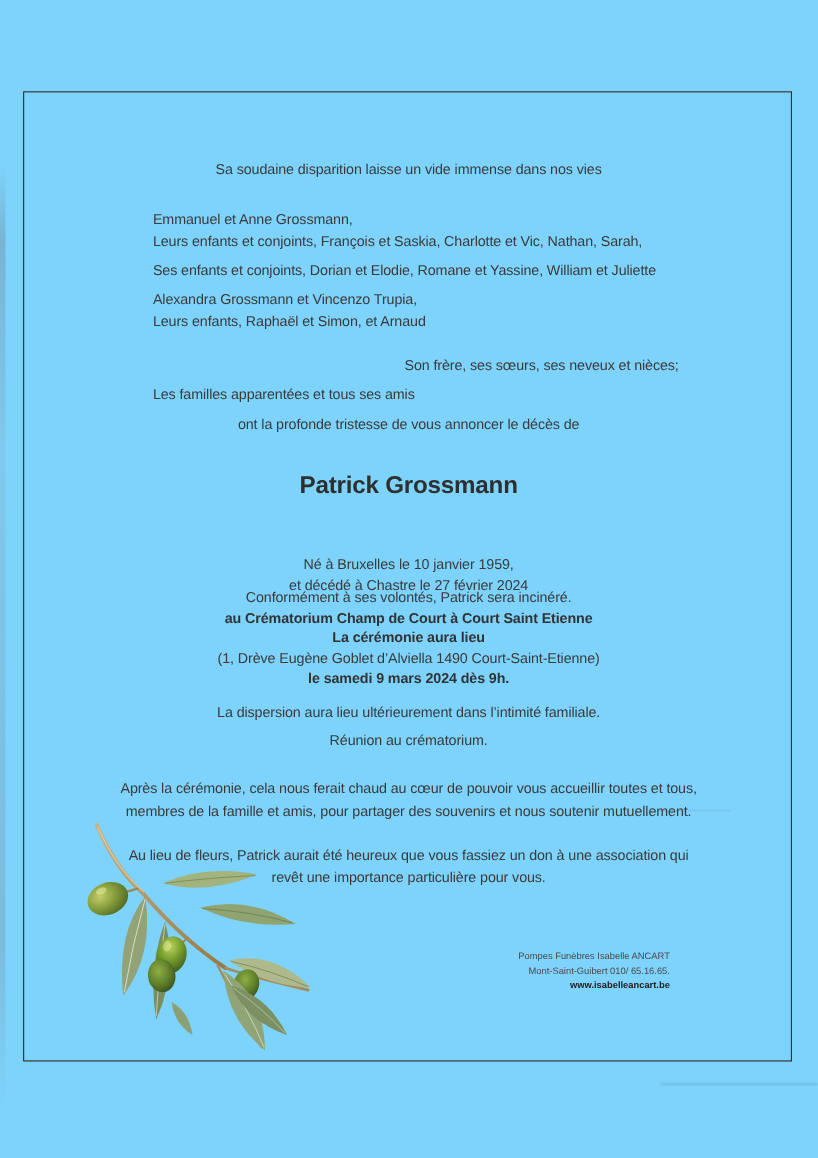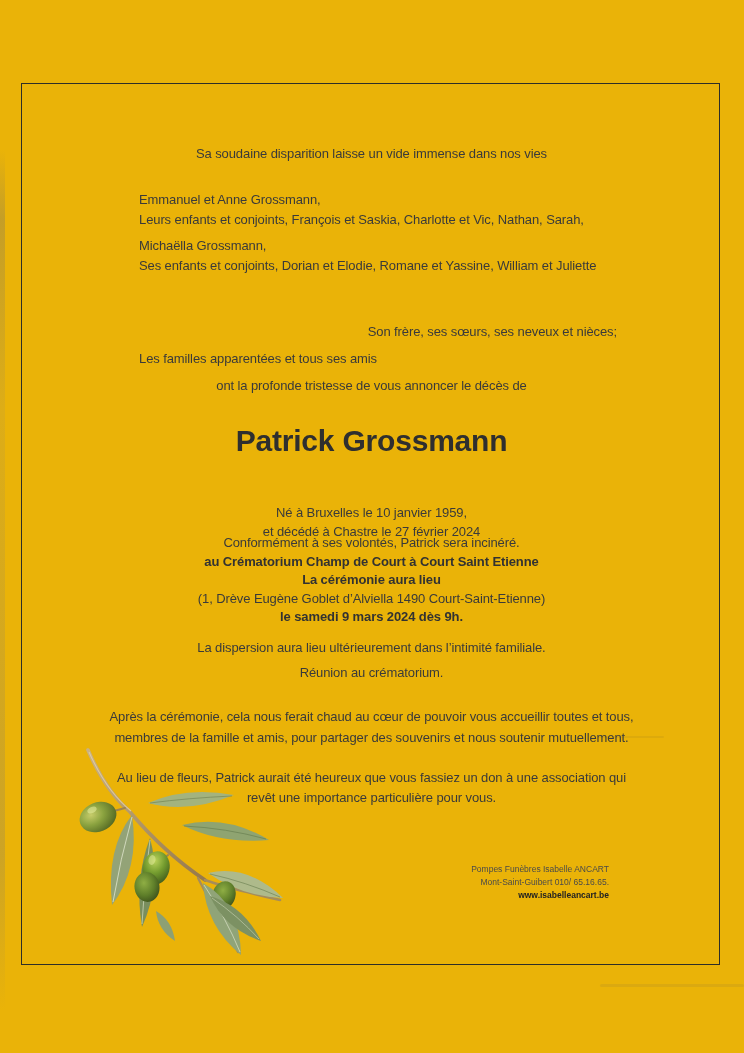--- a/index.html
+++ b/index.html
@@ -3,21 +3,21 @@
 <meta charset="utf-8">
 <style>
   html,body{margin:0;padding:0;}
   body{
     width:744px;height:1053px;
     background:#ffffff;
     font-family:"Liberation Sans","DejaVu Sans",sans-serif;
   }
   .paper{
     position:relative;width:744px;height:1053px;
-    background:#eab308;overflow:hidden;
+    background:#7dd3fc;overflow:hidden;
   }
   .card-frame{
     position:absolute;left:21px;top:83px;width:699px;height:882px;
     border:1.5px solid #2e2e28;box-sizing:border-box;
     pointer-events:none;
   }
   .edge-smudge{
     position:absolute;left:0;top:150px;width:5px;height:860px;
     background:linear-gradient(to bottom,
       rgba(120,120,120,0) 0%,
@@ -41,21 +41,21 @@
   }
   .center{text-align:center;}
   .leftpad{padding-left:118px;text-align:left;}
   #opening{top:144px;}
   #family{top:190px;}
   #family .fam-entry{margin:0 0 6px 0;}
   #relatives{top:322px;text-align:right;padding-right:105px;}
   #friends{top:349px;}
   #announce{top:376px;}
   #name{
-    top:428px;font-size:30px;font-weight:bold;color:#2f2f2f;
+    top:428px;font-size:22px;font-weight:bold;color:#2f2f2f;
     line-height:26px;letter-spacing:-0.2px;
   }
   #birthdeath{top:467px;line-height:19px;margin-top:36px;}
   #ceremony{top:534px;line-height:18.6px;}
   .b{font-weight:bold;color:#323232;}
   #dispersion{top:638px;}
   #reunion{top:663px;}
   #gathering{top:706px;line-height:21px;}
   #donation{top:768px;line-height:19.5px;}
   #footer{
@@ -78,22 +78,25 @@
   <div class="card-frame"></div>
 
   <div id="opening" class="blk center">Sa soudaine disparition laisse un vide immense dans nos vies</div>
 
   <div id="family" class="blk leftpad">
     <div class="fam-entry">
       <div>Emmanuel et Anne Grossmann,</div>
       <div>Leurs enfants et conjoints, François et Saskia, Charlotte et Vic, Nathan, Sarah,</div>
     </div>
     <div class="fam-entry">
-      <div>Michaëlla Grossmann,</div>
       <div>Ses enfants et conjoints, Dorian et Elodie, Romane et Yassine, William et Juliette</div>
+    </div>
+    <div class="fam-entry">
+      <div>Alexandra Grossmann et Vincenzo Trupia,</div>
+      <div>Leurs enfants, Raphaël et Simon, et Arnaud</div>
     </div>
   </div>
 
   <div id="relatives" class="blk">Son frère, ses sœurs, ses neveux et nièces;</div>
 
   <div id="friends" class="blk leftpad">Les familles apparentées et tous ses amis</div>
 
   <div id="announce" class="blk center">ont la profonde tristesse de vous annoncer le décès de</div>
 
   <div id="name" class="blk center">Patrick Grossmann</div>

